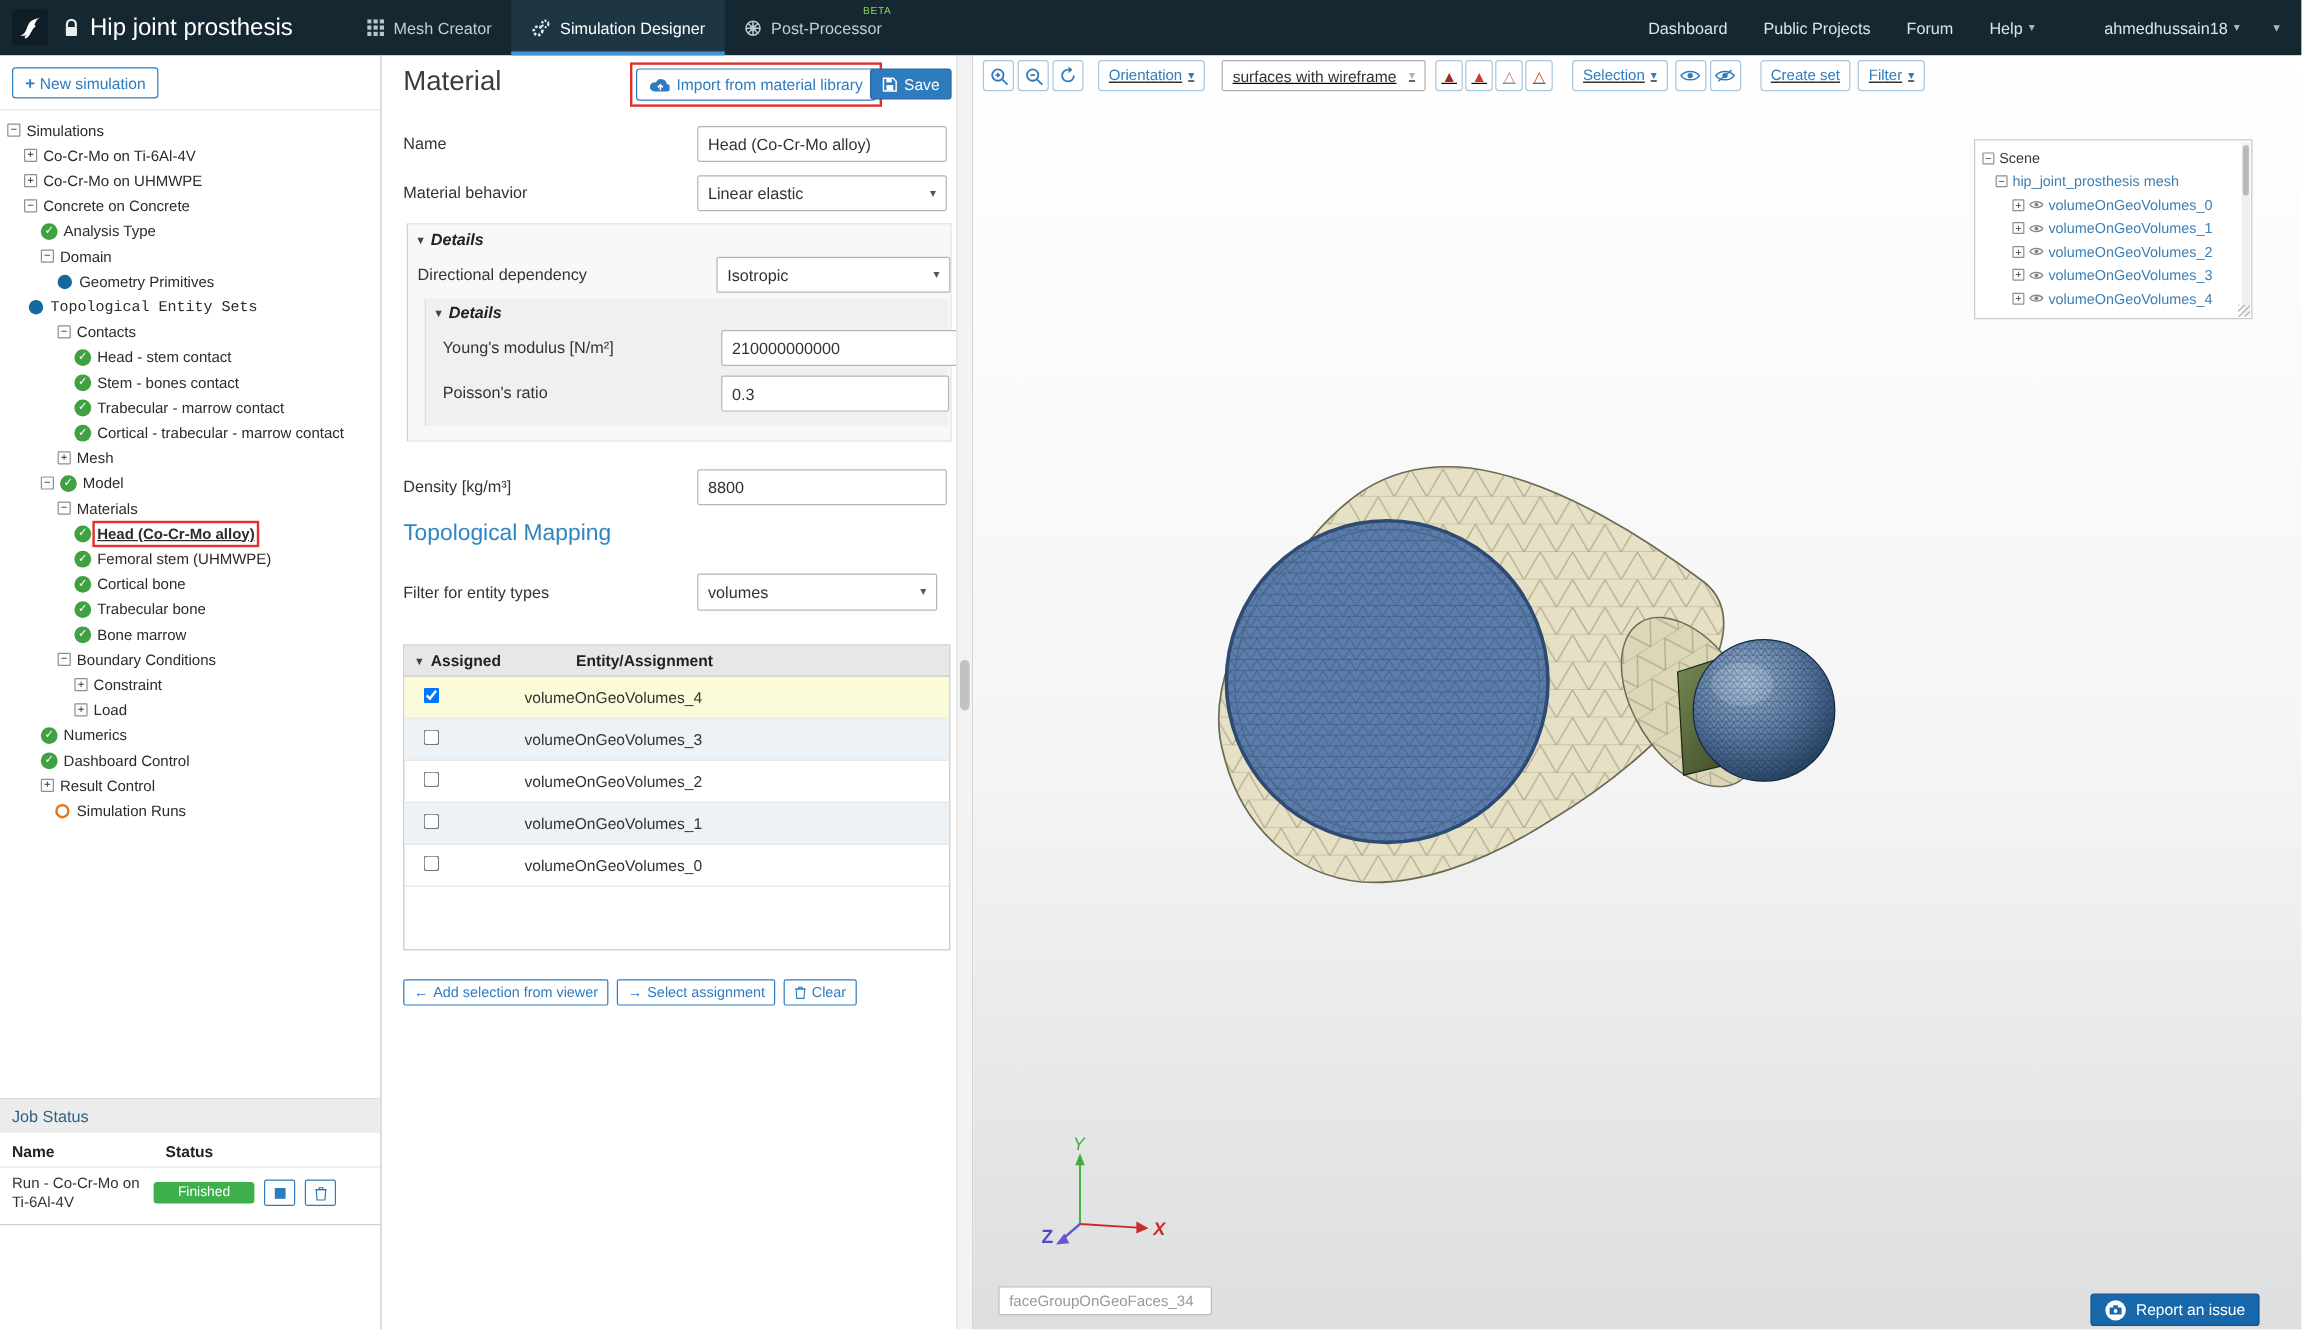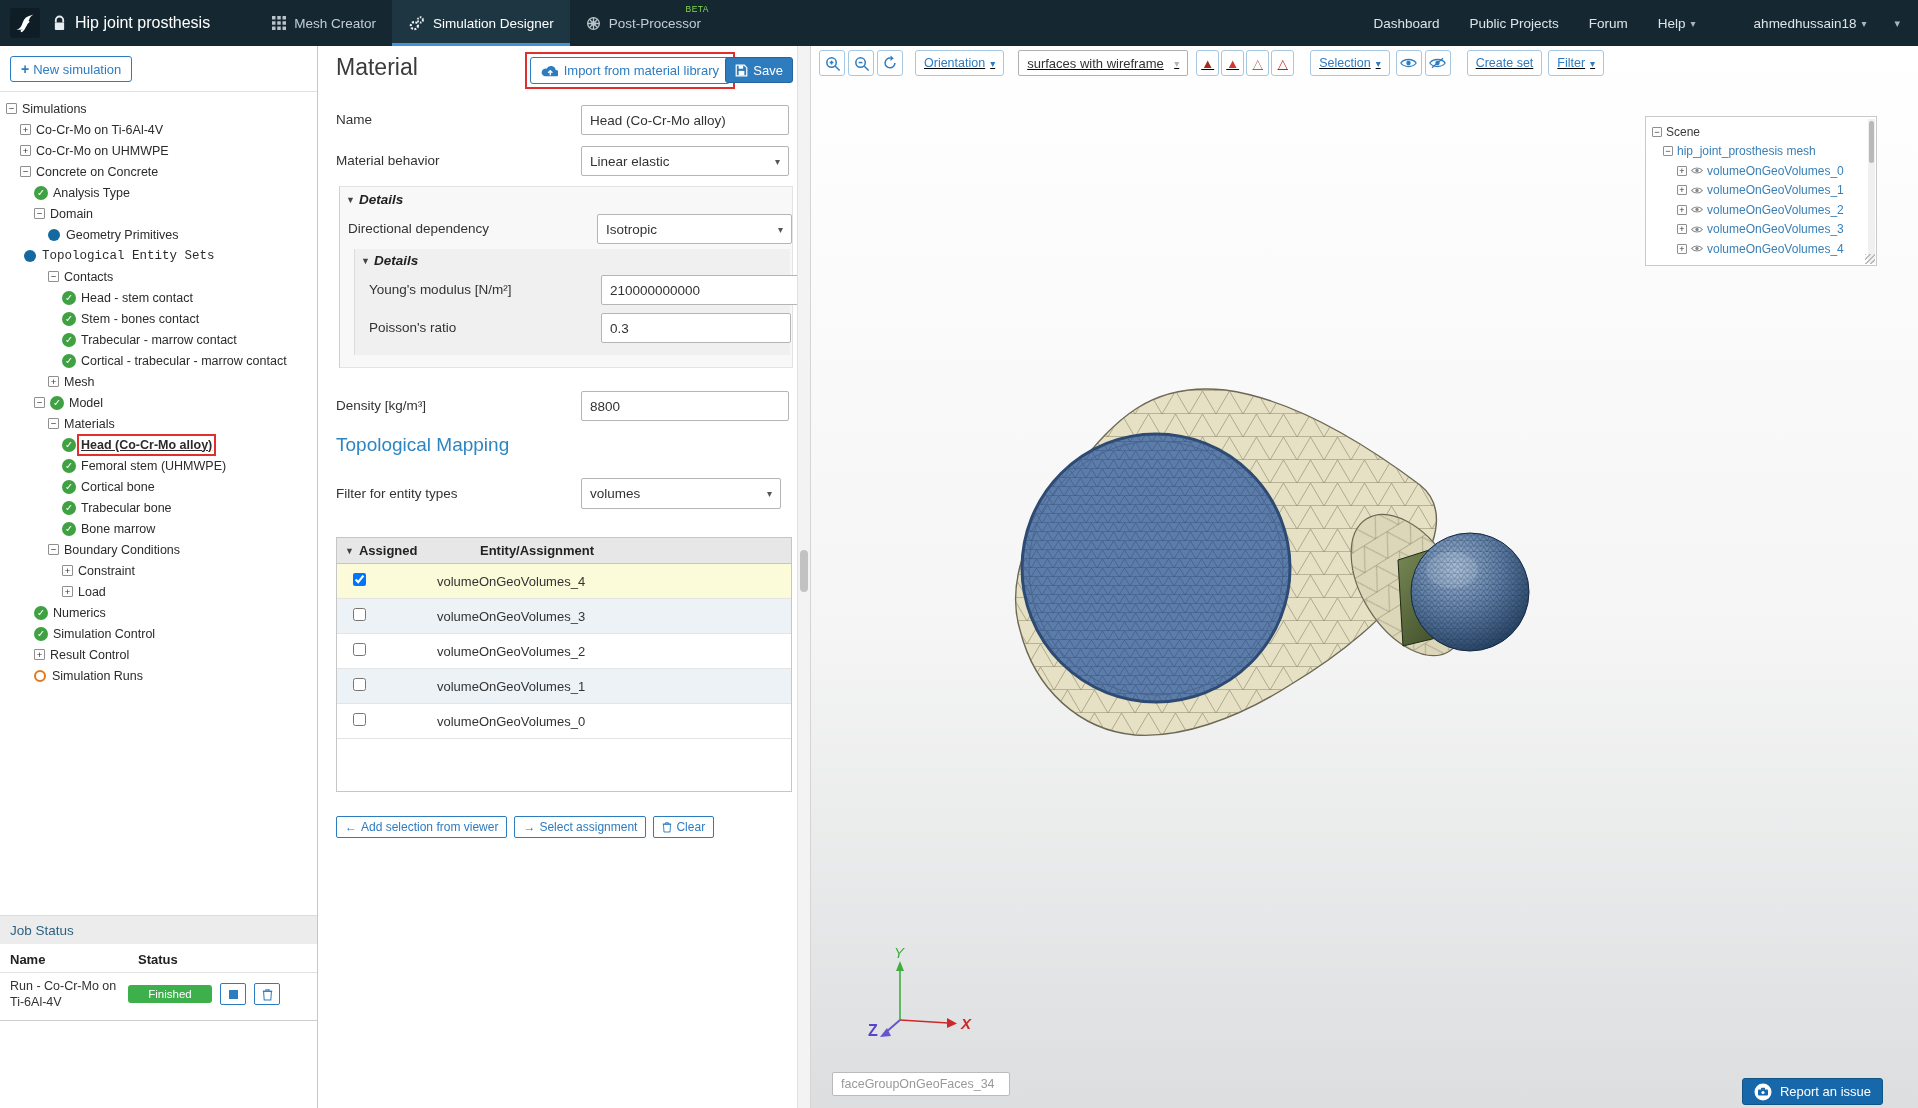--- a/index.html
+++ b/index.html
@@ -5,21 +5,21 @@
   * { margin:0; padding:0; box-sizing:border-box; }
   html,body { width:1918px; height:1108px; overflow:hidden; }
   body { font-family:"Liberation Sans","DejaVu Sans",sans-serif; background:#fff; }
   .app { position:relative; width:1918px; height:1108px; }
   .abs { position:absolute; }
 
   
   .topbar { position:absolute; top:0; left:0; right:0; height:46px; background:#152731; display:flex; align-items:center; color:#cfd9de; z-index:30; }
   .logo { width:30px; height:30px; margin-left:10px; background:#0e1d26; border-radius:3px; display:flex; align-items:center; justify-content:center; cursor:pointer; }
   .lock { margin-left:13px; display:flex; }
-  .app-title { margin-left:9px; font-size:16px; font-weight:400; color:#fff; white-space:nowrap; }
+  .app-title { margin-left:9px; font-size:20px; font-weight:400; color:#fff; white-space:nowrap; }
   .top-tabs { display:flex; height:46px; margin-left:46px; }
   .top-tab { position:relative; display:flex; align-items:center; gap:8px; padding:0 16px; font-size:13.5px; color:#c2cdd4; cursor:pointer; white-space:nowrap; }
   .top-tab.active { background:#1e3642; color:#fff; box-shadow:inset 0 -3px 0 #4193d4; }
   .top-tab .ticon { display:flex; color:#b9c4cb; }
   .top-tab.active .ticon { color:#e8eef2; }
   .beta { position:absolute; top:4px; right:8px; font-size:8.5px; color:#86d94d; letter-spacing:.5px; }
   .top-nav { margin-left:auto; display:flex; align-items:center; font-size:13.5px; color:#dde4e9; }
   .top-nav a { cursor:pointer; margin-left:30px; display:flex; align-items:center; gap:5px; text-decoration:none; color:#dde4e9; }
   .top-nav .user { margin-left:58px; }
   .caret { font-size:10px; color:#aab6bd; }
@@ -286,27 +286,27 @@
         <div class="tree-row" style="padding-left: 62px;">
           <span class="expander">+</span>
           <span class="tree-label">Load</span>
         </div>
         <div class="tree-row" style="padding-left: 34px;">
           <span class="st-check">✓</span>
           <span class="tree-label">Numerics</span>
         </div>
         <div class="tree-row" style="padding-left: 34px;">
           <span class="st-check">✓</span>
-          <span class="tree-label">Simulation Control</span>
+          <span class="tree-label">Dashboard Control</span>
         </div>
         <div class="tree-row" style="padding-left: 34px;">
           <span class="expander">+</span>
           <span class="tree-label">Result Control</span>
         </div>
-        <div class="tree-row" style="padding-left: 34px;">
+        <div class="tree-row" style="padding-left: 34px; margin-left: 12px;">
           <span class="st-circle"></span>
           <span class="tree-label">Simulation Runs</span>
         </div>
       </div>
 
     <div class="job-panel">
       <div class="job-title">Job Status</div>
       <div class="job-cols">
         <span class="jc-name">Name</span>
         <span class="jc-status">Status</span>

